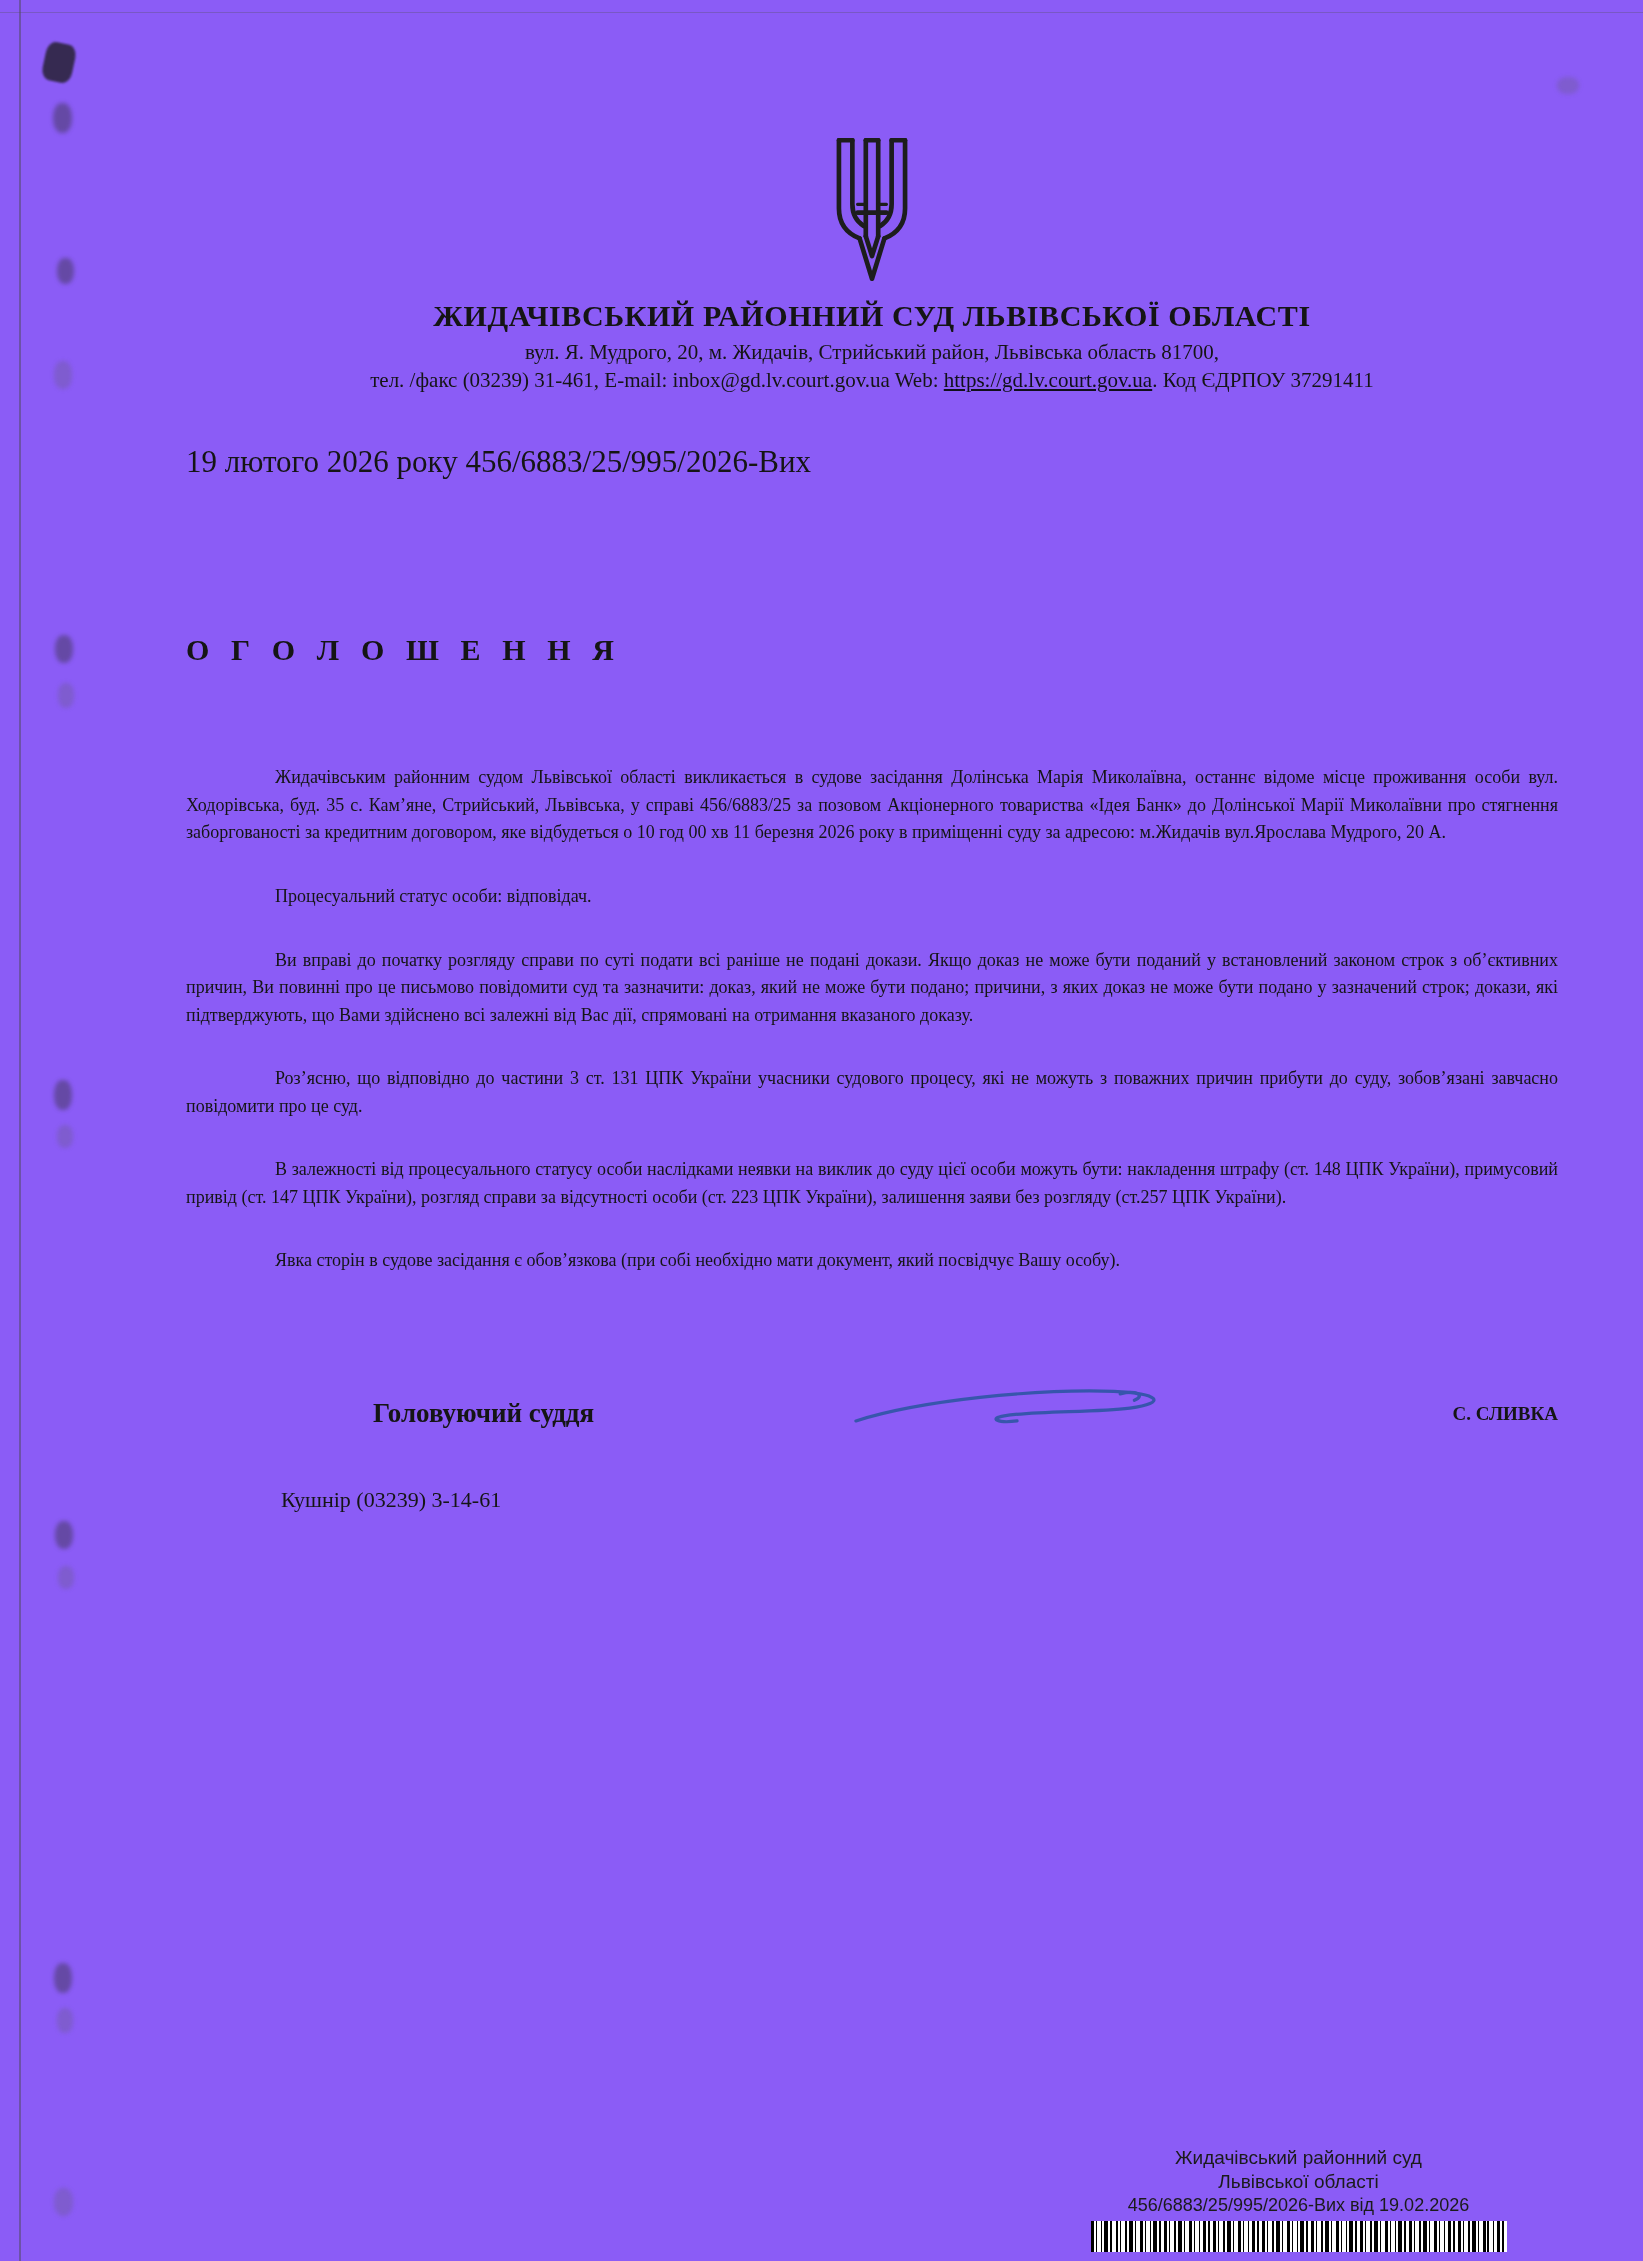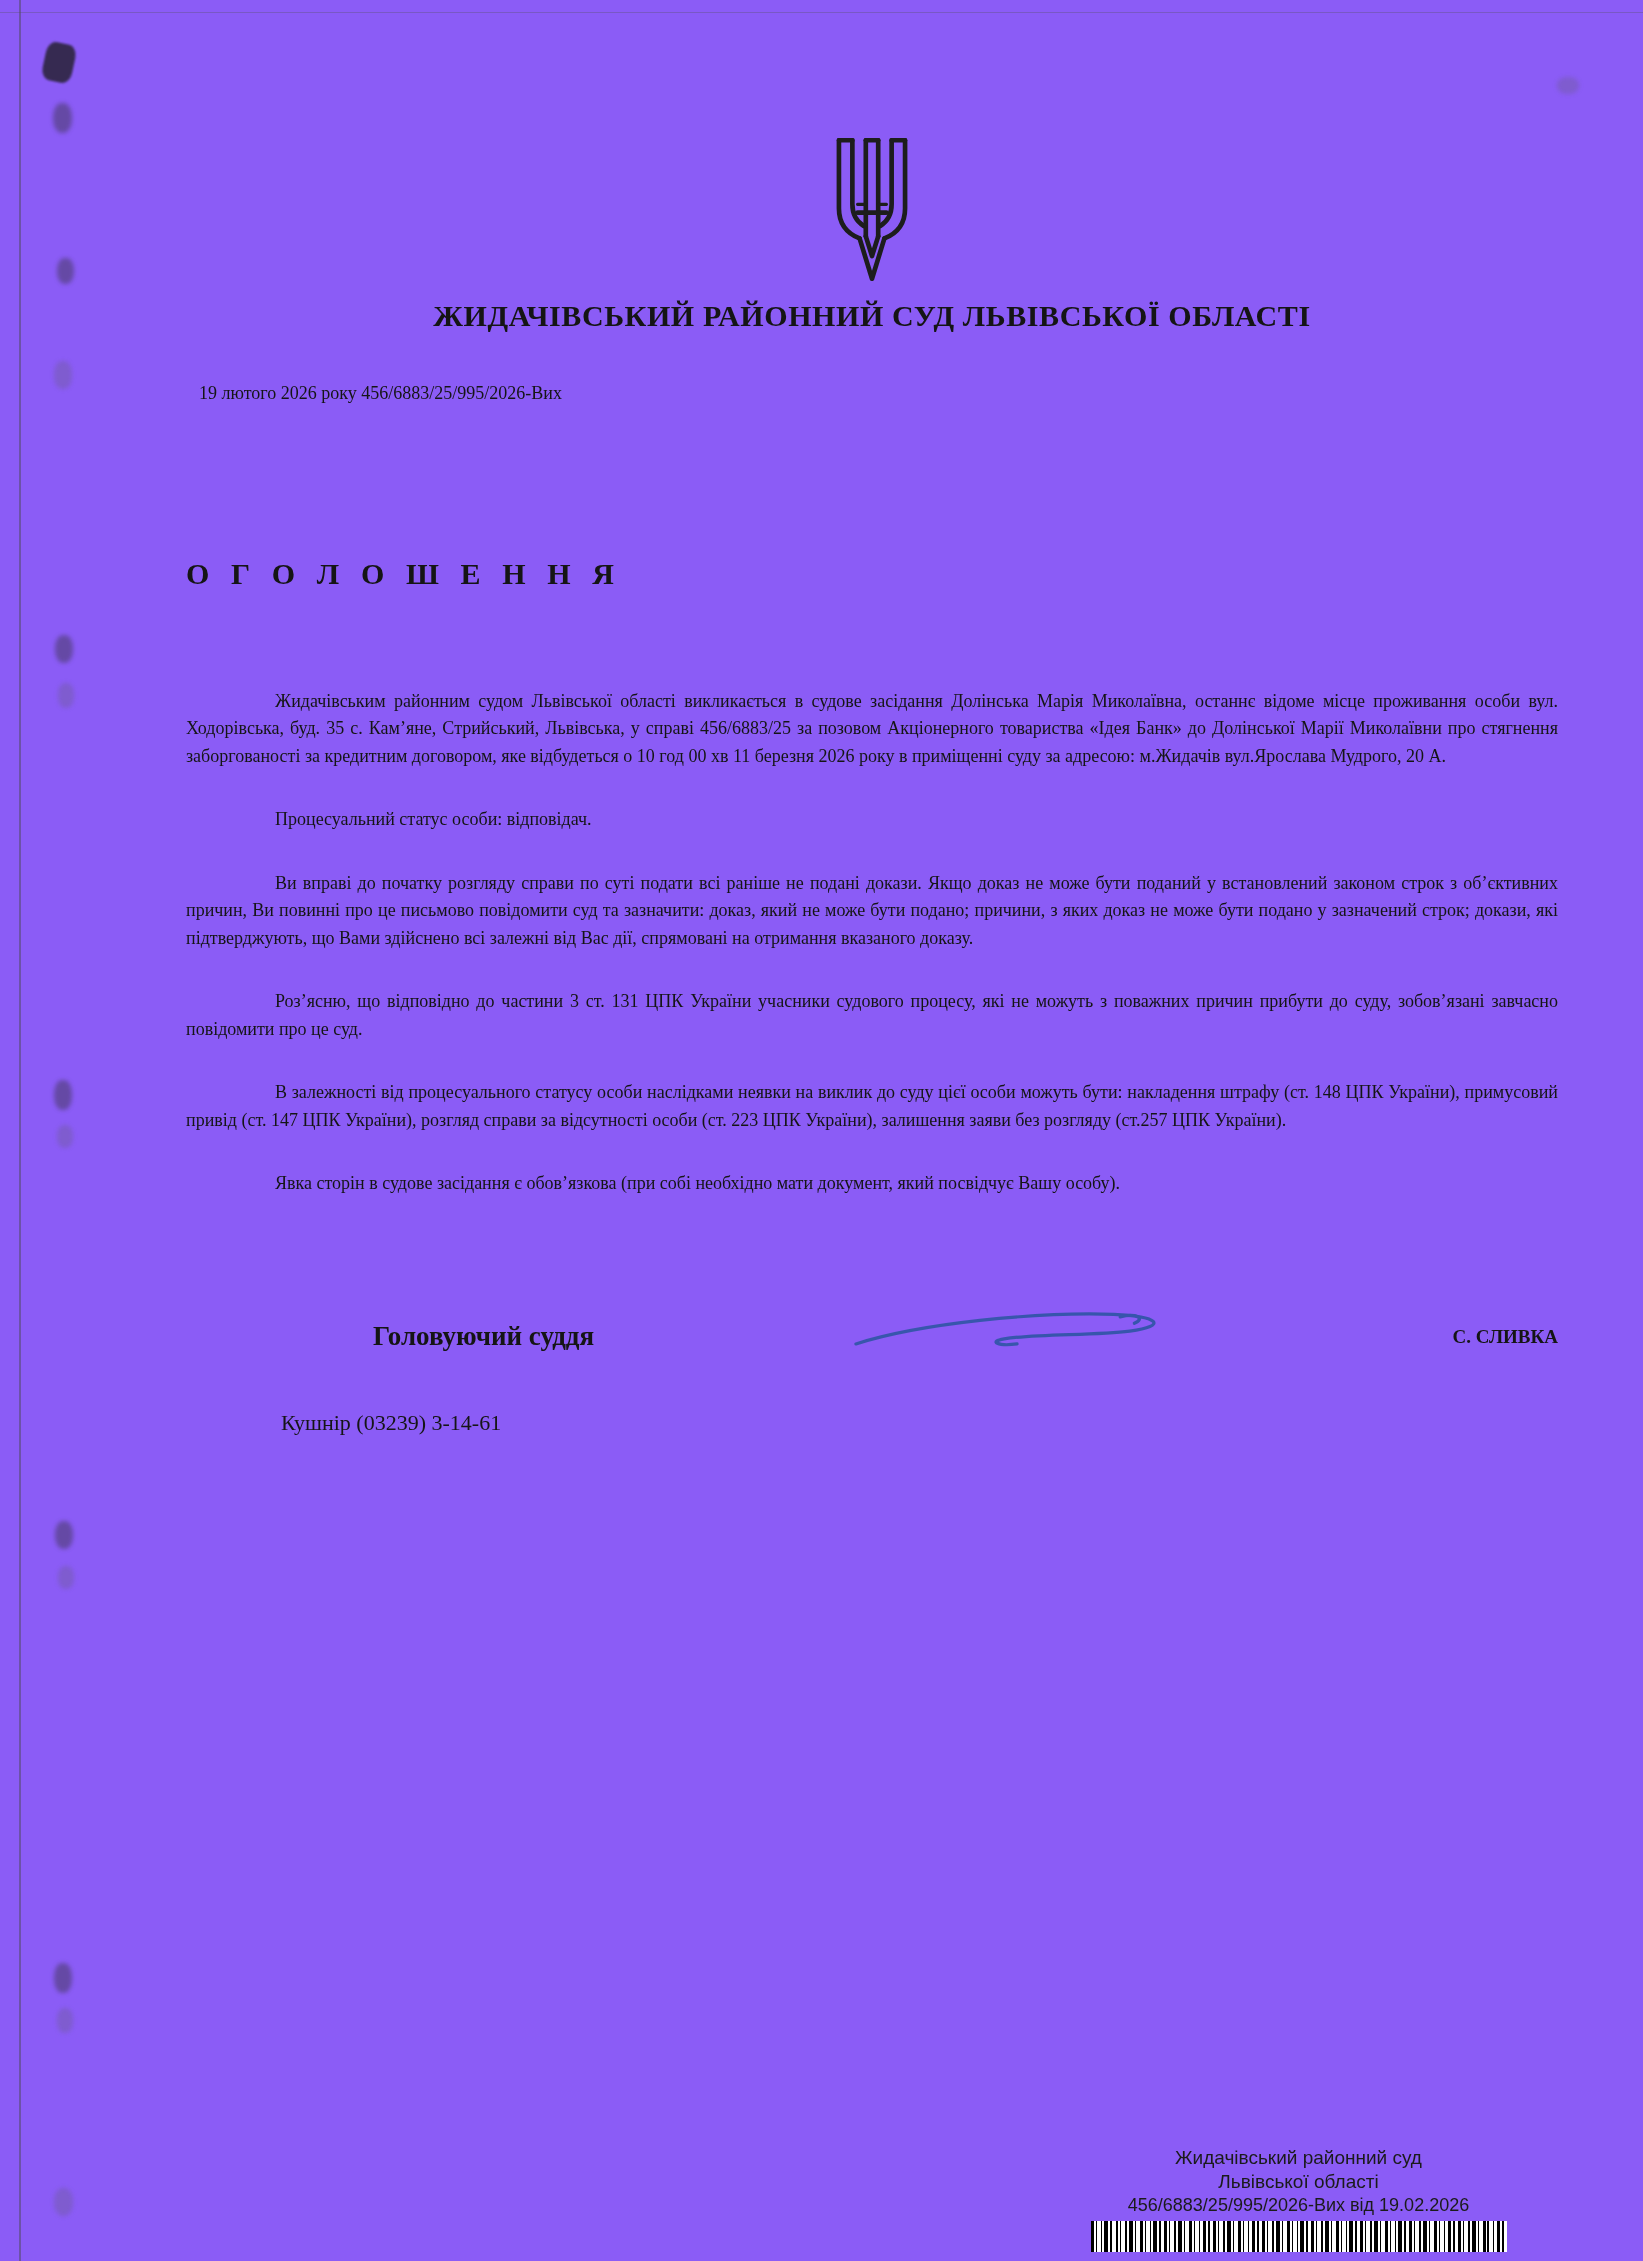--- a/index.html
+++ b/index.html
@@ -19,21 +19,21 @@
   .smudge-light{position:absolute;background:rgba(90,90,90,.25);border-radius:45%;filter:blur(1.9px);}
 
   .content{position:absolute;left:186px;top:0;width:1372px;}
 
   .emblem{margin:132px auto 11.6px auto;width:108px;height:155px;display:block;}
   .court-name{
     text-align:center;font-weight:bold;font-size:30px;margin:9px 0 6.4px 0;letter-spacing:0.6px;
   }
   .addr{text-align:center;font-size:21px;line-height:1.32;}
   .addr a{color:#10101a;text-decoration:underline;}
-  .dateline{margin-top:50px;font-size:18px;margin-left:13px;}
+  .dateline{margin-top:50px;font-size:31px;}
   .doc-title{
     text-align:left;font-weight:bold;font-size:30px;letter-spacing:4.5px;word-spacing:5.2px;
     margin:153px 0 97px 0;
   }
   .para{
     font-size:18px;line-height:1.53;text-align:justify;text-indent:89px;
     margin:0 0 36px 0;
   }
   .sig-row{
     display:flex;align-items:center;justify-content:flex-start;
@@ -93,20 +93,24 @@
         <path d="M18 8 H31 M69 8 H82 M44 8 H56"></path>
         <path d="M36 78 H64"></path>
         <path d="M36 70 H44 M56 70 H64" stroke-width="3"></path>
         <path d="M38 103 L50 142 L62 103"></path>
         <path d="M44 101 L50 120 L56 101"></path>
       </g>
     </svg>
 
     <div class="court-name">ЖИДАЧІВСЬКИЙ РАЙОННИЙ СУД ЛЬВІВСЬКОЇ ОБЛАСТІ</div>
 
+    <div class="addr">
+      <span>вул. Я. Мудрого, 20, м. Жидачів, Стрийський район, Львівська область  81700,</span><br>
+      <span>тел. /факс (03239) 31-461, E-mail: inbox@gd.lv.court.gov.ua Web: </span><a href="#">https://gd.lv.court.gov.ua</a><span>. Код ЄДРПОУ 37291411</span>
+    </div>
 
     <div class="dateline">19 лютого 2026 року 456/6883/25/995/2026-Вих</div>
 
     <div class="doc-title">О Г О Л О Ш Е Н Н Я</div>
 
     <p class="para">Жидачівським районним судом Львівської області викликається в  судове засідання Долінська Марія Миколаївна, останнє відоме місце проживання особи вул. Ходорівська, буд. 35 с. Кам’яне, Стрийський, Львівська, у справі 456/6883/25 за позовом Акціонерного товариства «Ідея Банк» до Долінської Марії Миколаївни про стягнення заборгованості за кредитним договором, яке відбудеться о 10 год 00 хв 11 березня 2026 року в приміщенні суду за адресою: м.Жидачів вул.Ярослава Мудрого, 20 А.</p>
     <p class="para">Процесуальний статус особи: відповідач.</p>
     <p class="para">Ви вправі до початку розгляду справи по суті подати всі раніше не подані докази. Якщо доказ не може бути поданий у встановлений законом строк з об’єктивних причин, Ви повинні про це письмово повідомити суд та зазначити: доказ, який не може бути подано; причини, з яких доказ не може бути подано у зазначений строк; докази, які підтверджують, що Вами здійснено всі залежні від Вас дії, спрямовані на отримання  вказаного доказу.</p>
     <p class="para">Роз’ясню, що відповідно до частини 3 ст. 131 ЦПК України учасники судового процесу, які не можуть з поважних причин прибути до суду, зобов’язані завчасно повідомити про це суд.</p>
     <p class="para">В залежності від процесуального статусу особи наслідками неявки на виклик до суду цієї особи можуть бути: накладення штрафу (ст. 148 ЦПК України), примусовий привід (ст. 147 ЦПК України), розгляд справи за відсутності особи (ст. 223 ЦПК України), залишення заяви без розгляду (ст.257 ЦПК України).</p>

